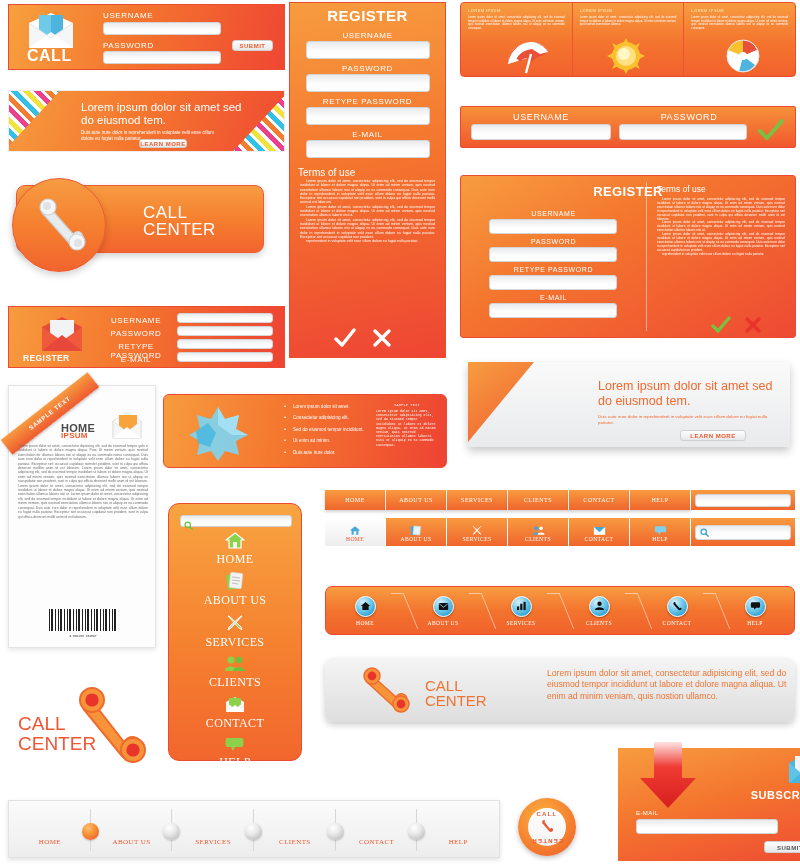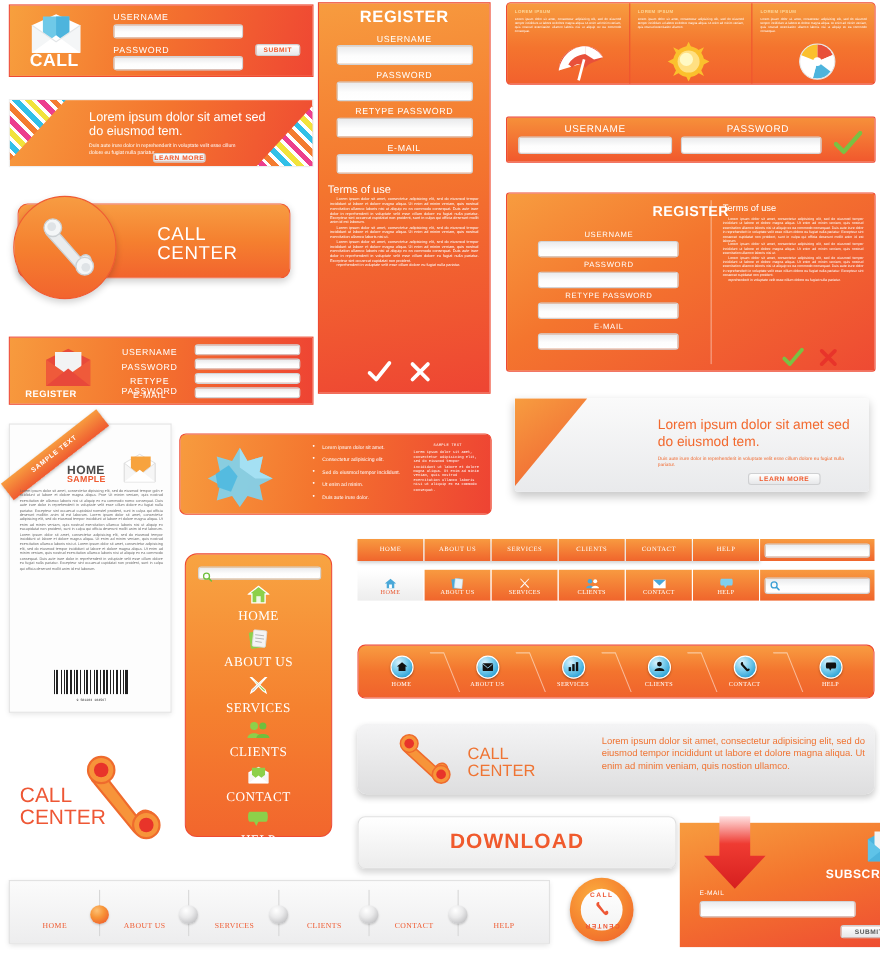--- a/index.html
+++ b/index.html
@@ -423,21 +423,21 @@
     <div class="corner"></div>
     <h3>Lorem ipsum dolor sit amet sed do eiusmod tem.</h3>
     <p>Duis aute irure dolor in reprehenderit in voluptate velit esse cillum dolore eu fugiat nulla pariatur.</p>
     <div class="abs btn-sm" style="left:212px;top:68px;width:66px;height:11px;line-height:11px;">LEARN MORE</div>
   </div>
 
   <div class="abs" id="doc">
     <div class="ribbon">SAMPLE TEXT</div>
     <div class="logo">
       <div class="l1">HOME</div>
-      <div class="l2">SAMPLE</div>
+      <div class="l2">IPSUM</div>
     </div>
     <svg class="abs" style="left:102px;top:26px;" width="32" height="28" viewBox="0 0 32 28">
       <path d="M2 9 L16 1 L30 9 L30 26 L2 26 Z" fill="#ffffff" stroke="#dcdcdc" stroke-width=".8"></path>
       <path d="M8 3 L26 3 L26 16 L16 22 L8 16 Z" fill="#f7a33e"></path>
       <path d="M2 9 L16 20 L30 9 L30 26 L2 26 Z" fill="#f6f6f6" stroke="#dcdcdc" stroke-width=".8"></path>
       <path d="M2 26 L16 15 L30 26 Z" fill="#ffffff"></path>
     </svg>
     <div class="body">Lorem ipsum dolor sit amet, consectetur dipisicing elit, sed do eiusmod tempor goln e ncididunt ut labore et dolore magna aliqua. Proe Ut minim veniam, quis nostrud exercitation de ullamco laboris nisi ut aliquip ex ea commodo nomo consequat. Duis aute irure dolor in reprehenderit in voluptate velit esse cillum dolore eu fugiat nulla pariatur. Excepteur sint occaecat cupidatat nomstel proident, sunt in culpa qui officia deserunt mollitin anim id est laborum. Lorem ipsum dolor sit amet, consectetur adipisicing elit, sed do eiusmod tempor incididunt ut labore et dolore magna aliqua. Ut enim ad minim veniam, quis nostrud exercitation ullamco laboris nisi ut aliquip ex eacupidatat non proident, sunt in culpa qui officia deserunt mollit anim id est laborum. Lorem ipsum dolor sit amet, consectetur adipisicing elit, sed do eiusmod tempor incididunt ut labore et dolore magna aliqua. Ut enim ad minim veniam, quis nostrud exercitation ullamco laboris nisi ut. Lorem ipsum dolor sit amet, consectetur adipisicing elit, sed do eiusmod tempor incididunt ut labore et dolore magna aliqua. Ut enim ad minim veniam, quis nostrud exercitation ullamco laboris nisi ut aliquip ex ea commodo consequat. Duis aute irure dolor in reprehenderit in voluptate velit esse cillum dolore eu fugiat nulla pariatur. Excepteur sint occaecat cupidatat non proident, sunt in culpa qui officia deserunt mollit anim id est laborum.</div>
     <div class="barcode"></div>
     <div class="bcnum">9 501203 104567</div>
@@ -653,23 +653,20 @@
       <ellipse cx="44" cy="40" rx="8" ry="8" fill="#f79439" stroke="#ef6b2d" stroke-width="1.4"></ellipse>
       <ellipse cx="15" cy="12" rx="4.4" ry="4.4" fill="#e8342a"></ellipse>
       <ellipse cx="44" cy="40" rx="4.4" ry="4.4" fill="#e8342a"></ellipse>
     </svg>
     <div class="cc">
       <span>CALL</span><br><span>CENTER</span>
     </div>
     <p>Lorem ipsum dolor sit amet, consectetur adipisicing elit, sed do eiusmod tempor incididunt ut labore et dolore magna aliqua. Ut enim ad minim veniam, quis nostion ullamco.</p>
   </div>
 
-  <div class="abs" id="dl">
-    <div class="t">DOWNLOAD</div>
-  </div>
 
   <div class="abs" id="subs">
     <svg class="abs" style="left:14px;top:-8px;" width="72" height="72" viewBox="0 0 72 72">
       <defs>
         <linearGradient id="ag" x1="0" y1="0" x2="0" y2="1">
           <stop offset="0%" stop-color="#ffe3e3"></stop>
             <stop offset="38%" stop-color="#ef3b32"></stop>
           <stop offset="100%" stop-color="#d61f1f"></stop>
         </linearGradient>
       </defs>

